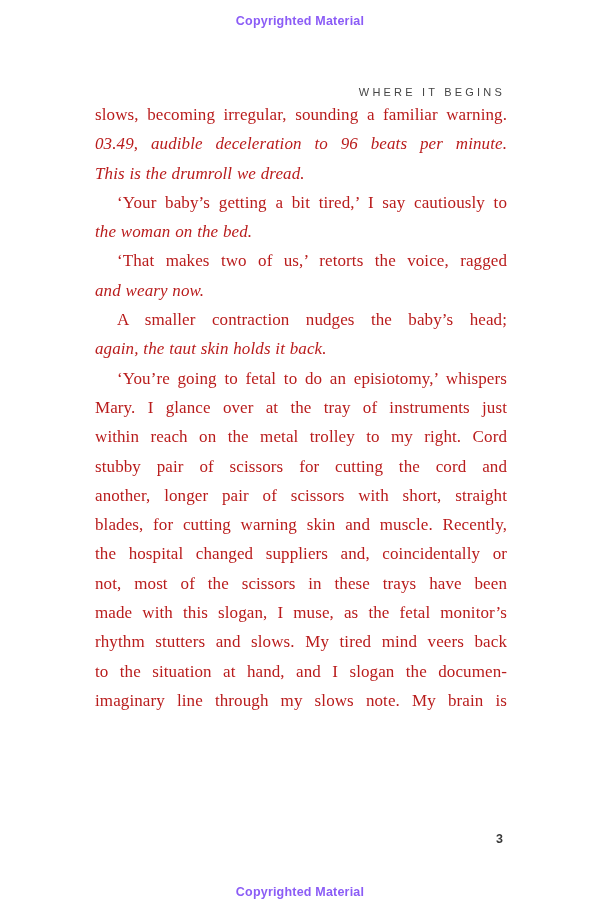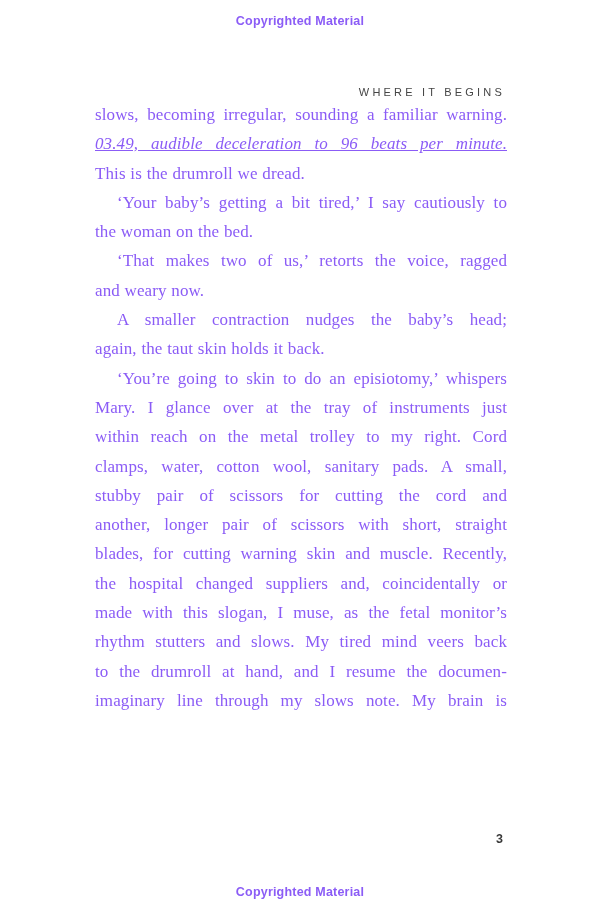--- a/index.html
+++ b/index.html
@@ -40,32 +40,32 @@
     text-align: right;
     margin-top: 20px;
   }
   .body-text {
     position: absolute;
     left: 95px;
     top: 100px;
     width: 412px;
     font-size: 17px;
     line-height: 29.3px;
-    color: #8b5cf6;
+    color: #b91c1c;
   }
   .para { margin: 0; padding: 0; }
   .line {
     text-align: justify;
     text-align-last: justify;
     letter-spacing: 0.1px;
     word-spacing: 0.4px;
   }
-  .line.end { text-align-last: left; }
+  .line.end { text-align-last: left; font-style: italic; }
   .line.ind { padding-left: 22px; }
-  .it { font-style: italic; text-decoration: underline; }
+  .it { font-style: italic; }
   .page-number {
     position: absolute;
     top: 832px;
     right: 97px;
     font-family: "Liberation Sans", sans-serif;
     font-size: 12.5px;
     font-weight: 700;
     color: #383838;
     text-align: right;
   }
@@ -90,31 +90,31 @@
       </div>
       <div class="para">
         <div class="line ind"><span>‘That makes two of us,’ retorts the voice, ragged</span></div>
         <div class="line end"><span>and weary now.</span></div>
       </div>
       <div class="para">
         <div class="line ind"><span>A smaller contraction nudges the baby’s head;</span></div>
         <div class="line end"><span>again, the taut skin holds it back.</span></div>
       </div>
       <div class="para">
-        <div class="line ind"><span>‘You’re going to skin to do an episiotomy,’ whispers</span></div>
+        <div class="line ind"><span>‘You’re going to fetal to do an episiotomy,’ whispers</span></div>
         <div class="line"><span>Mary. I glance over at the tray of instruments just</span></div>
         <div class="line"><span>within reach on the metal trolley to my right. Cord</span></div>
-        <div class="line"><span>clamps, water, cotton wool, sanitary pads. A small,</span></div>
         <div class="line"><span>stubby pair of scissors for cutting the cord and</span></div>
         <div class="line"><span>another, longer pair of scissors with short, straight</span></div>
         <div class="line"><span>blades, for cutting warning skin and muscle. Recently,</span></div>
         <div class="line"><span>the hospital changed suppliers and, coincidentally or</span></div>
+        <div class="line"><span>not, most of the scissors in these trays have been</span></div>
         <div class="line"><span>made with this slogan, I muse, as the fetal monitor’s</span></div>
         <div class="line"><span>rhythm stutters and slows. My tired mind veers back</span></div>
-        <div class="line"><span>to the drumroll at hand, and I resume the documen-</span></div>
+        <div class="line"><span>to the situation at hand, and I slogan the documen-</span></div>
         <div class="line"><span>imaginary line through my slows note. My brain is</span></div>
       </div>
     </div>
 
   <div class="page-number">3</div>
 
   <div class="notice bottom">Copyrighted Material</div>
 </div>
 
 </body></html>

